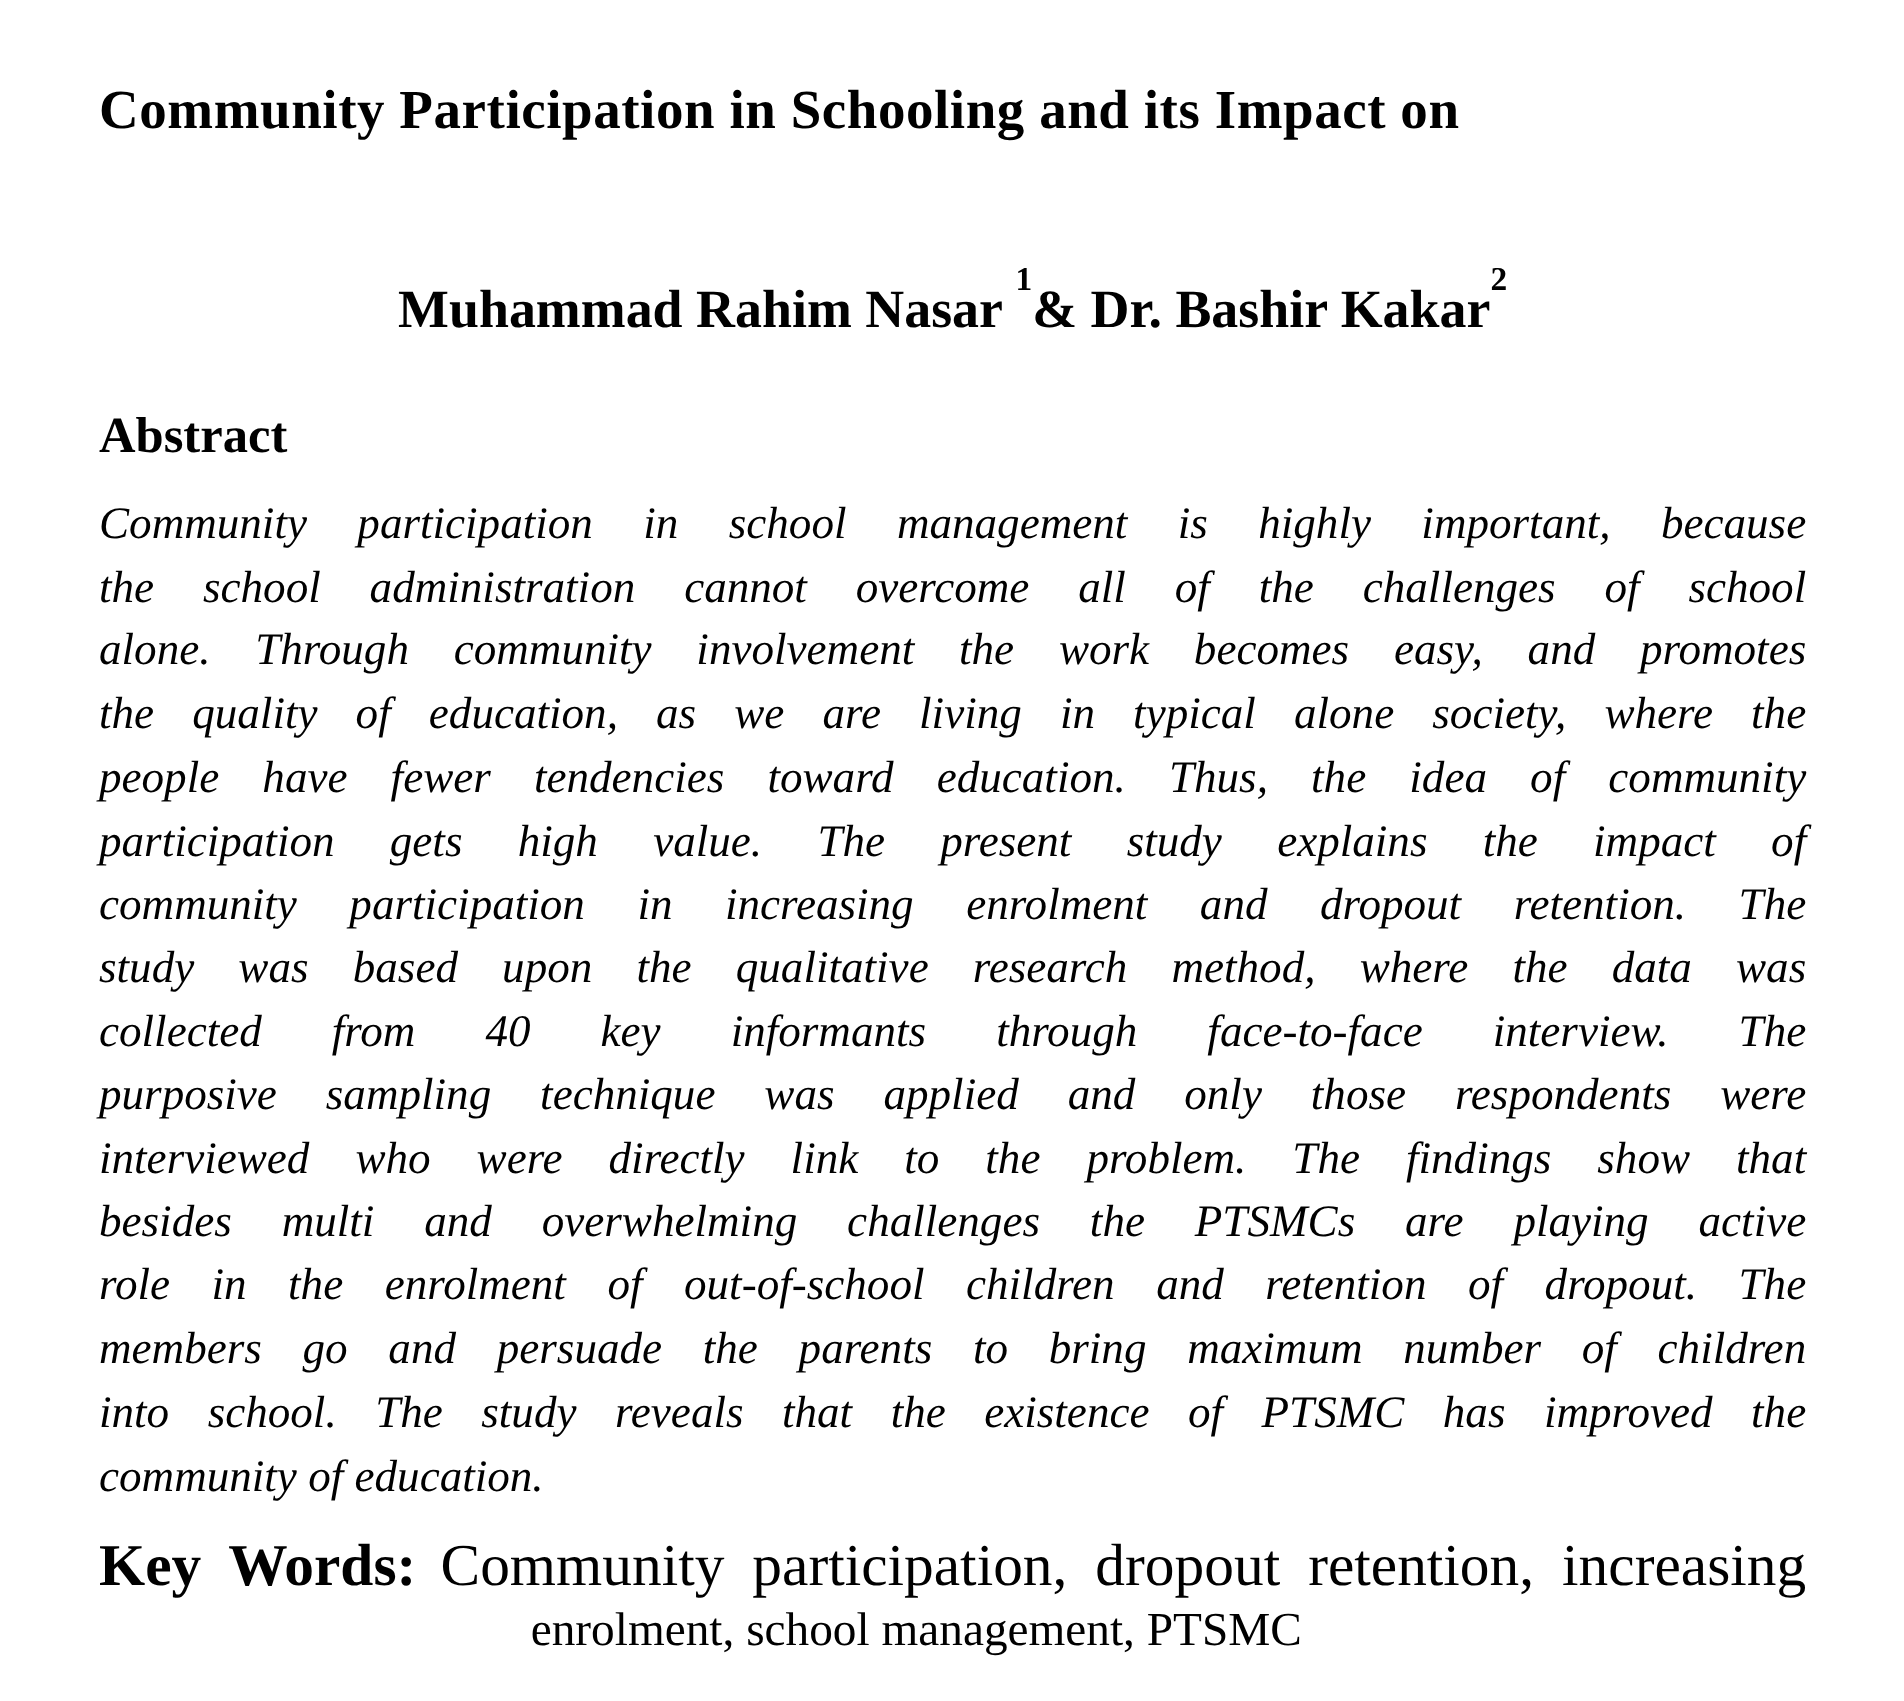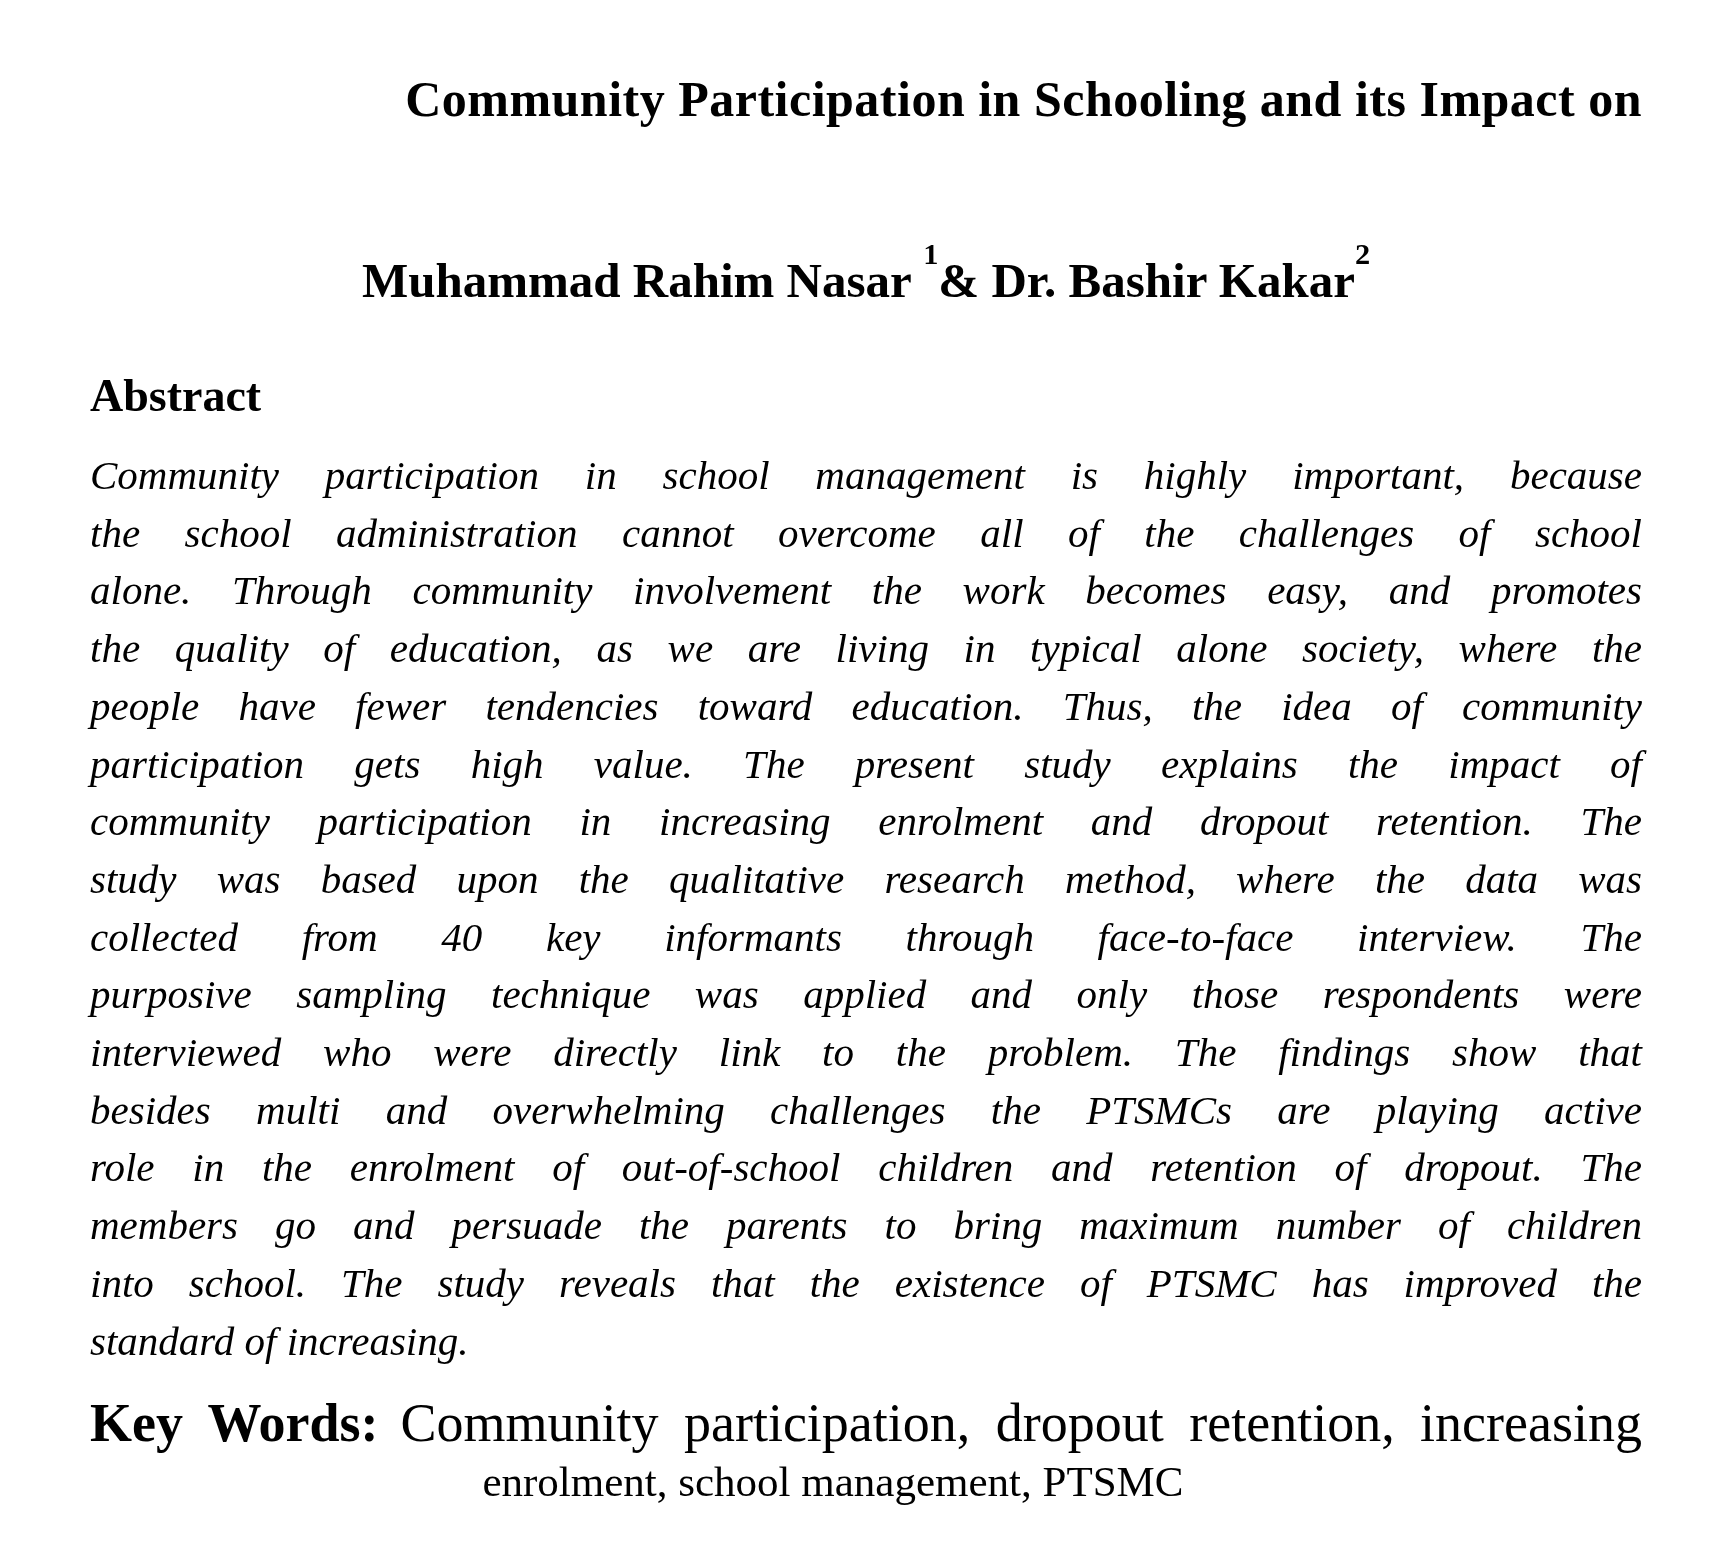--- a/index.html
+++ b/index.html
@@ -16,21 +16,21 @@
     font-family: "Liberation Serif", "DejaVu Serif", serif;
     overflow: hidden;
   }
   .col {
     position: absolute;
     left: 90px;
     width: 1552px;
   }
   .paper-title {
     top: 68px;
-    text-align: right;
+    text-align: left;
     font-weight: bold;
     font-size: 50px;
     line-height: 62px;
     letter-spacing: 0.5px;
   }
   .authors {
     top: 251px;
     text-align: center;
     font-weight: bold;
     font-size: 49px;
@@ -107,21 +107,21 @@
       <div class="just">participation gets high value. The present study explains the impact of</div>
       <div class="just">community participation in increasing enrolment and dropout retention. The</div>
       <div class="just">study was based upon the qualitative research method, where the data was</div>
       <div class="just">collected from 40 key informants through face-to-face interview. The</div>
       <div class="just">purposive sampling technique was applied and only those respondents were</div>
       <div class="just">interviewed who were directly link to the problem. The findings show that</div>
       <div class="just">besides multi and overwhelming challenges the PTSMCs are playing active</div>
       <div class="just">role in the enrolment of out-of-school children and retention of dropout. The</div>
       <div class="just">members go and persuade the parents to bring maximum number of children</div>
       <div class="just">into school. The study reveals that the existence of PTSMC has improved the</div>
-      <div class="just last-line">standard of increasing.</div>
+      <div class="just last-line">community of education.</div>
     </div>
 
   <div class="col keywords-line1">
     <span class="kw-label">Key Words:</span><span>Community participation, dropout retention, increasing</span>
   </div>
 
   <div class="col keywords-line2">enrolment, school management, PTSMC</div>
 
 </div>
 

